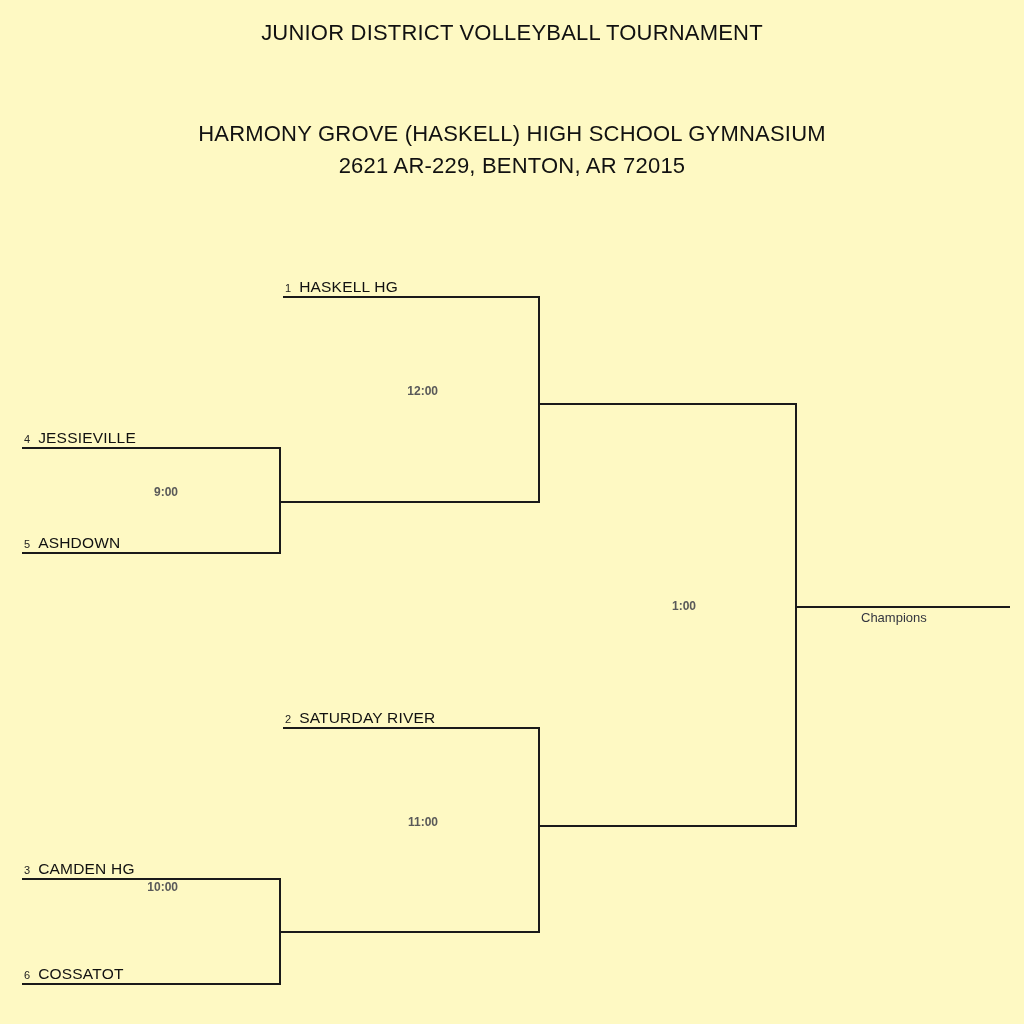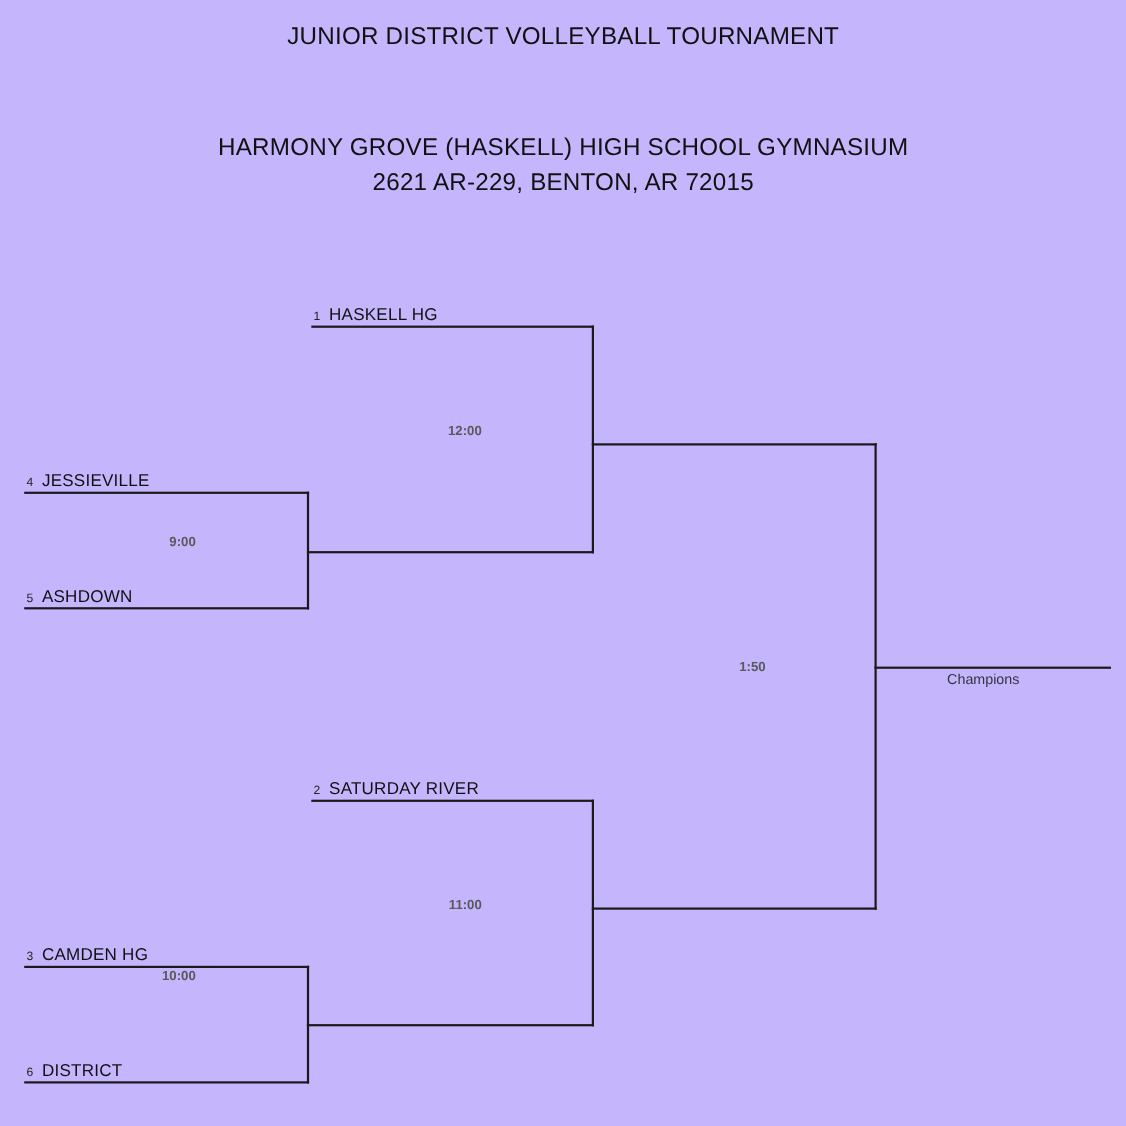--- a/index.html
+++ b/index.html
@@ -5,21 +5,21 @@
   html, body {
     margin: 0;
     padding: 0;
     background: #ffffff;
     font-family: "Liberation Sans", sans-serif;
   }
   #page {
     position: relative;
     width: 1024px;
     height: 1024px;
-    background: #c4b5fd;
+    background: #fef9c3;
     overflow: hidden;
   }
   .hdr {
     position: absolute;
     left: 0;
     width: 1024px;
     text-align: center;
     color: #111111;
     font-size: 22px;
     letter-spacing: 0.2px;
@@ -105,30 +105,30 @@
   <div class="bline hline" style="left:283px; top:727px; width:257px"></div>
 
   <div class="team" style="left:24px; top:860px;">
     <span class="seed">3</span>
     <span class="name">CAMDEN HG</span>
   </div>
   <div class="bline hline" style="left:22px; top:878px; width:259px"></div>
 
   <div class="team" style="left:24px; top:965px;">
     <span class="seed">6</span>
-    <span class="name">DISTRICT</span>
+    <span class="name">COSSATOT</span>
   </div>
   <div class="bline hline" style="left:22px; top:983px; width:259px"></div>
 
   <div class="bline vline" style="left:279px; top:878px; height:107px"></div>
   <div class="bline hline" style="left:279px; top:931px; width:261px"></div>
   <div class="gametime" style="left:118px; top:880px">10:00</div>
 
   <div class="bline vline" style="left:538px; top:727px; height:206px"></div>
   <div class="bline hline" style="left:538px; top:825px; width:259px"></div>
   <div class="gametime" style="left:378px; top:815px">11:00</div>
 
   <div class="bline vline" style="left:795px; top:403px; height:424px"></div>
   <div class="bline hline" style="left:795px; top:606px; width:215px"></div>
-  <div class="gametime" style="left:636px; top:599px">1:50</div>
+  <div class="gametime" style="left:636px; top:599px">1:00</div>
   <div class="champ-label" style="left:861px; top:610px">Champions</div>
 
 </div>
 
 </body></html>

